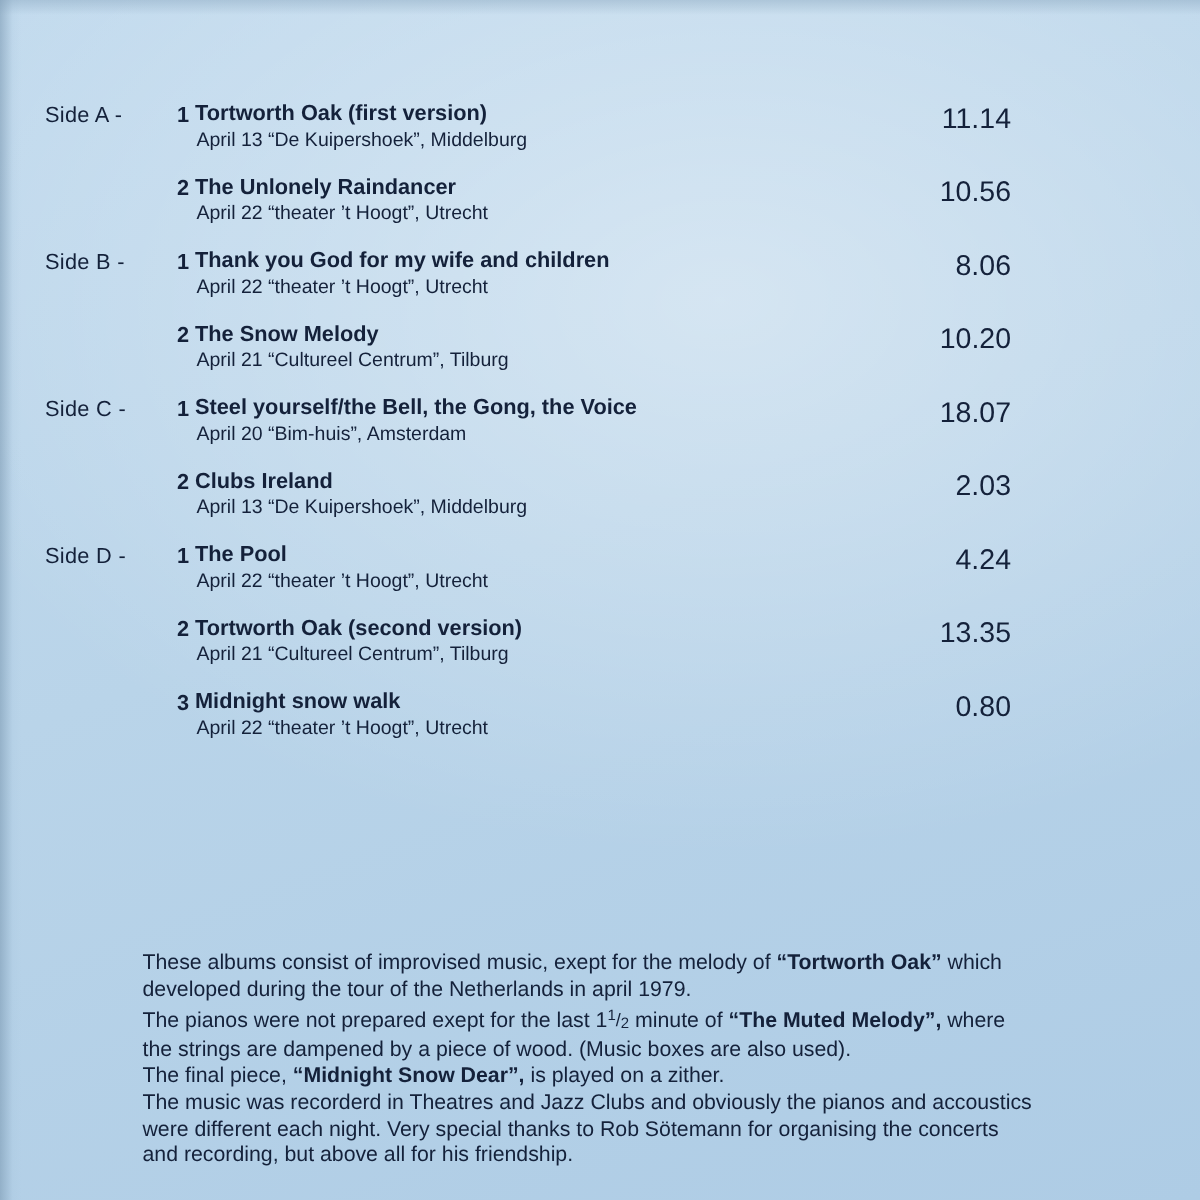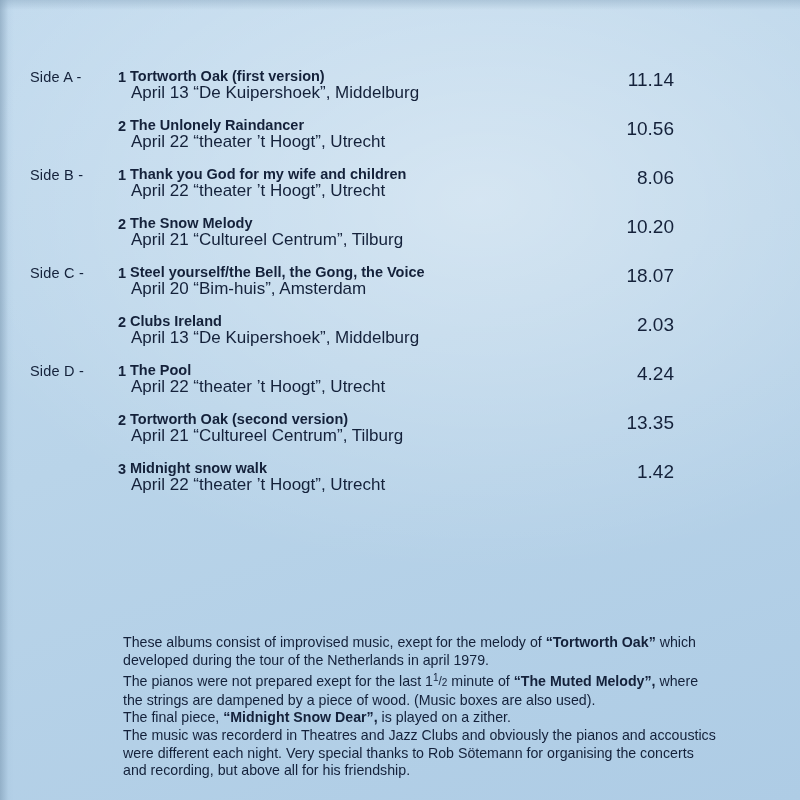--- a/index.html
+++ b/index.html
@@ -83,21 +83,21 @@
   .title-line {
     font-size: 14.5px;
     line-height: 17px;
     font-weight: 700;
     white-space: nowrap;
   }
   .title-suffix {
     font-weight: 700;
   }
   .venue-line {
-    font-size: 17px;
+    font-size: 13px;
     line-height: 16px;
     font-weight: 400;
     white-space: nowrap;
     padding-left: 1px;
     margin-top: 0px;
   }
   .duration {
     flex: 0 0 54px;
     width: 54px;
     text-align: right;
@@ -109,21 +109,20 @@
 
   
   .notes {
     position: absolute;
     left: 95px;
     right: 36px;
     top: 634px;
     font-size: 14.2px;
     line-height: 17.6px;
     font-weight: 400;
-    margin-left: 28px;
   }
   .notes p {
     margin: 0;
   }
   .notes b {
     font-weight: 700;
   }
   .frac {
     display: inline-block;
     position: relative;
@@ -215,21 +214,21 @@
         </div>
         <div class="duration">13.35</div>
       </div>
       <div class="track-row side-gap">
         <div class="side-label"></div>
         <div class="num">3</div>
         <div class="track-main">
           <div class="title-line"><span>Midnight snow walk</span><span class="title-suffix"></span></div>
           <div class="venue-line">April 22 “theater ’t Hoogt”, Utrecht</div>
         </div>
-        <div class="duration">1.42</div>
+        <div class="duration">0.80</div>
       </div>
     </div>
 
   <div class="notes">
     <p><span>These albums consist of improvised music, exept for the melody of </span><b>“Tortworth Oak”</b><span> which</span></p>
     <p>developed during the tour of the Netherlands in april 1979.</p>
     <p><span>The pianos were not prepared exept for the last 1</span><span class="frac"><sup>1</sup>/<sub>2</sub></span><span> minute of </span><b>“The Muted Melody”,</b><span> where</span></p>
     <p>the strings are dampened by a piece of wood. (Music boxes are also used).</p>
     <p><span>The final piece, </span><b>“Midnight Snow Dear”,</b><span> is played on a zither.</span></p>
     <p>The music was recorderd in Theatres and Jazz Clubs and obviously the pianos and accoustics</p>

